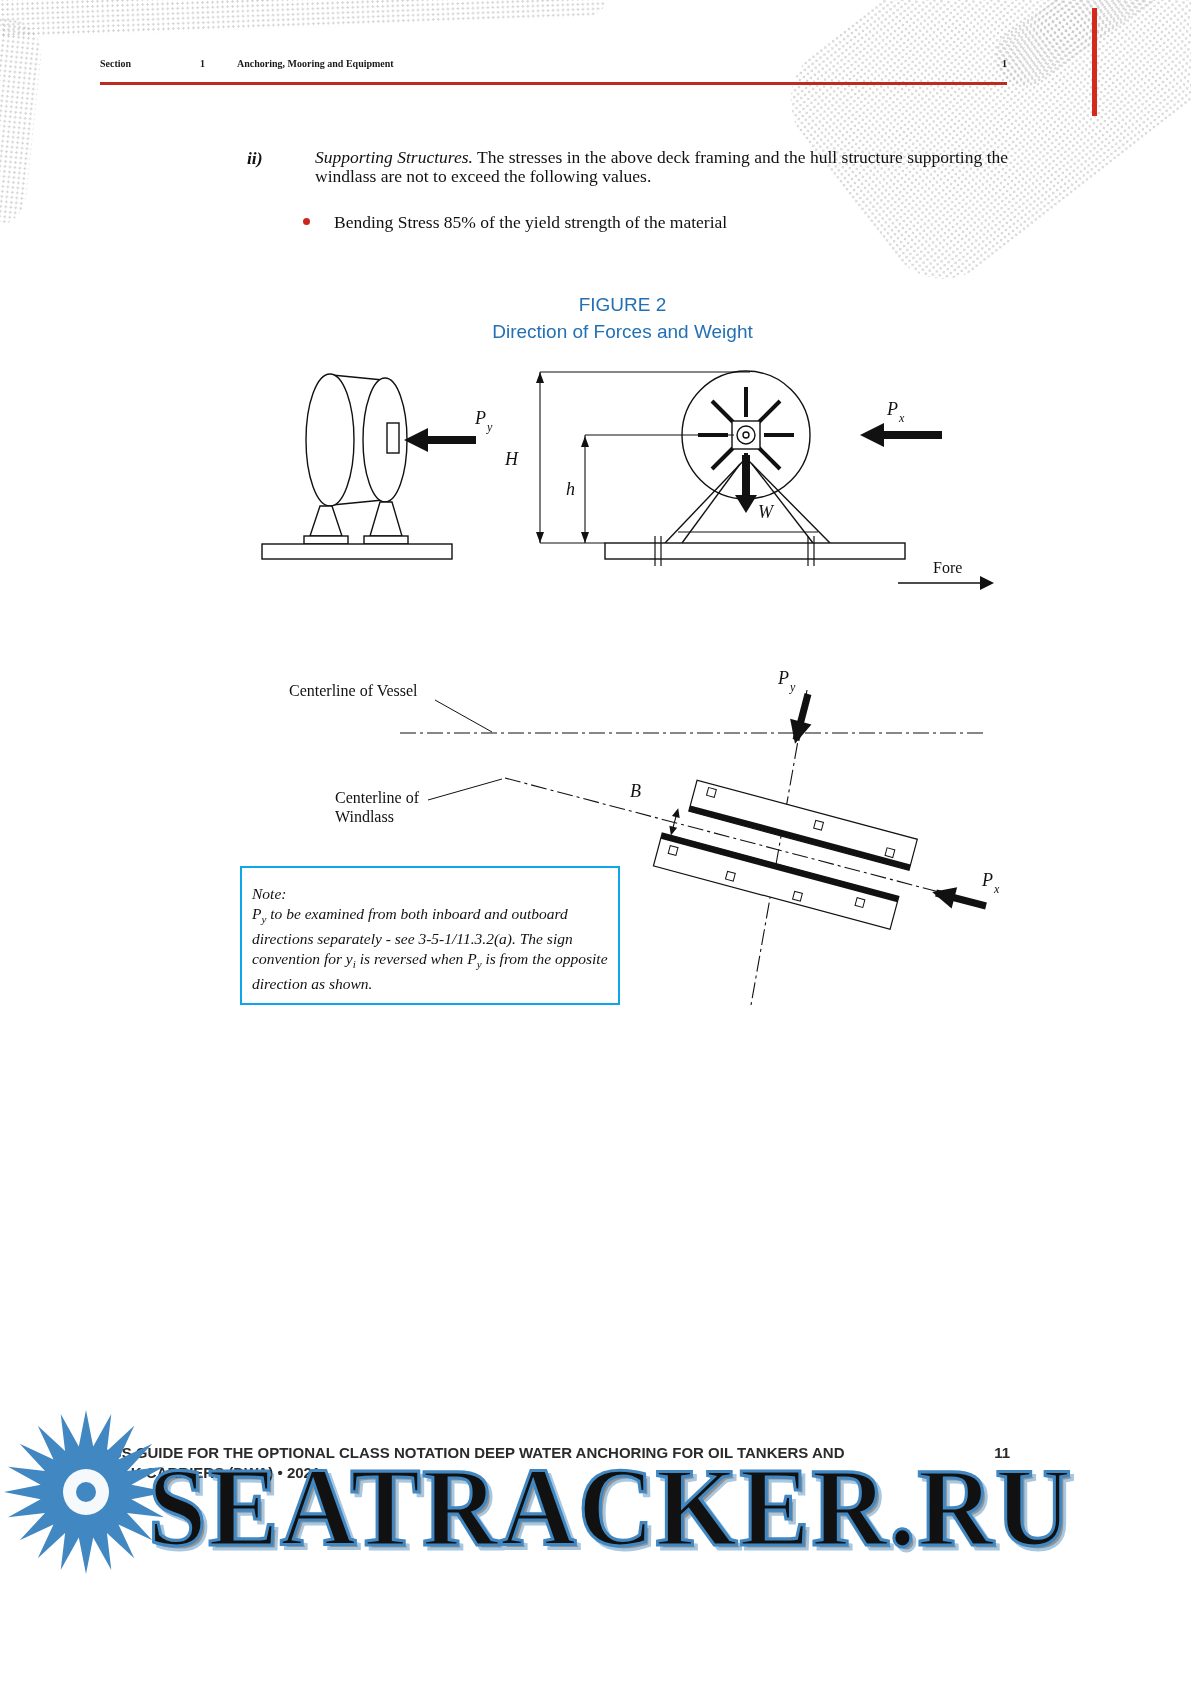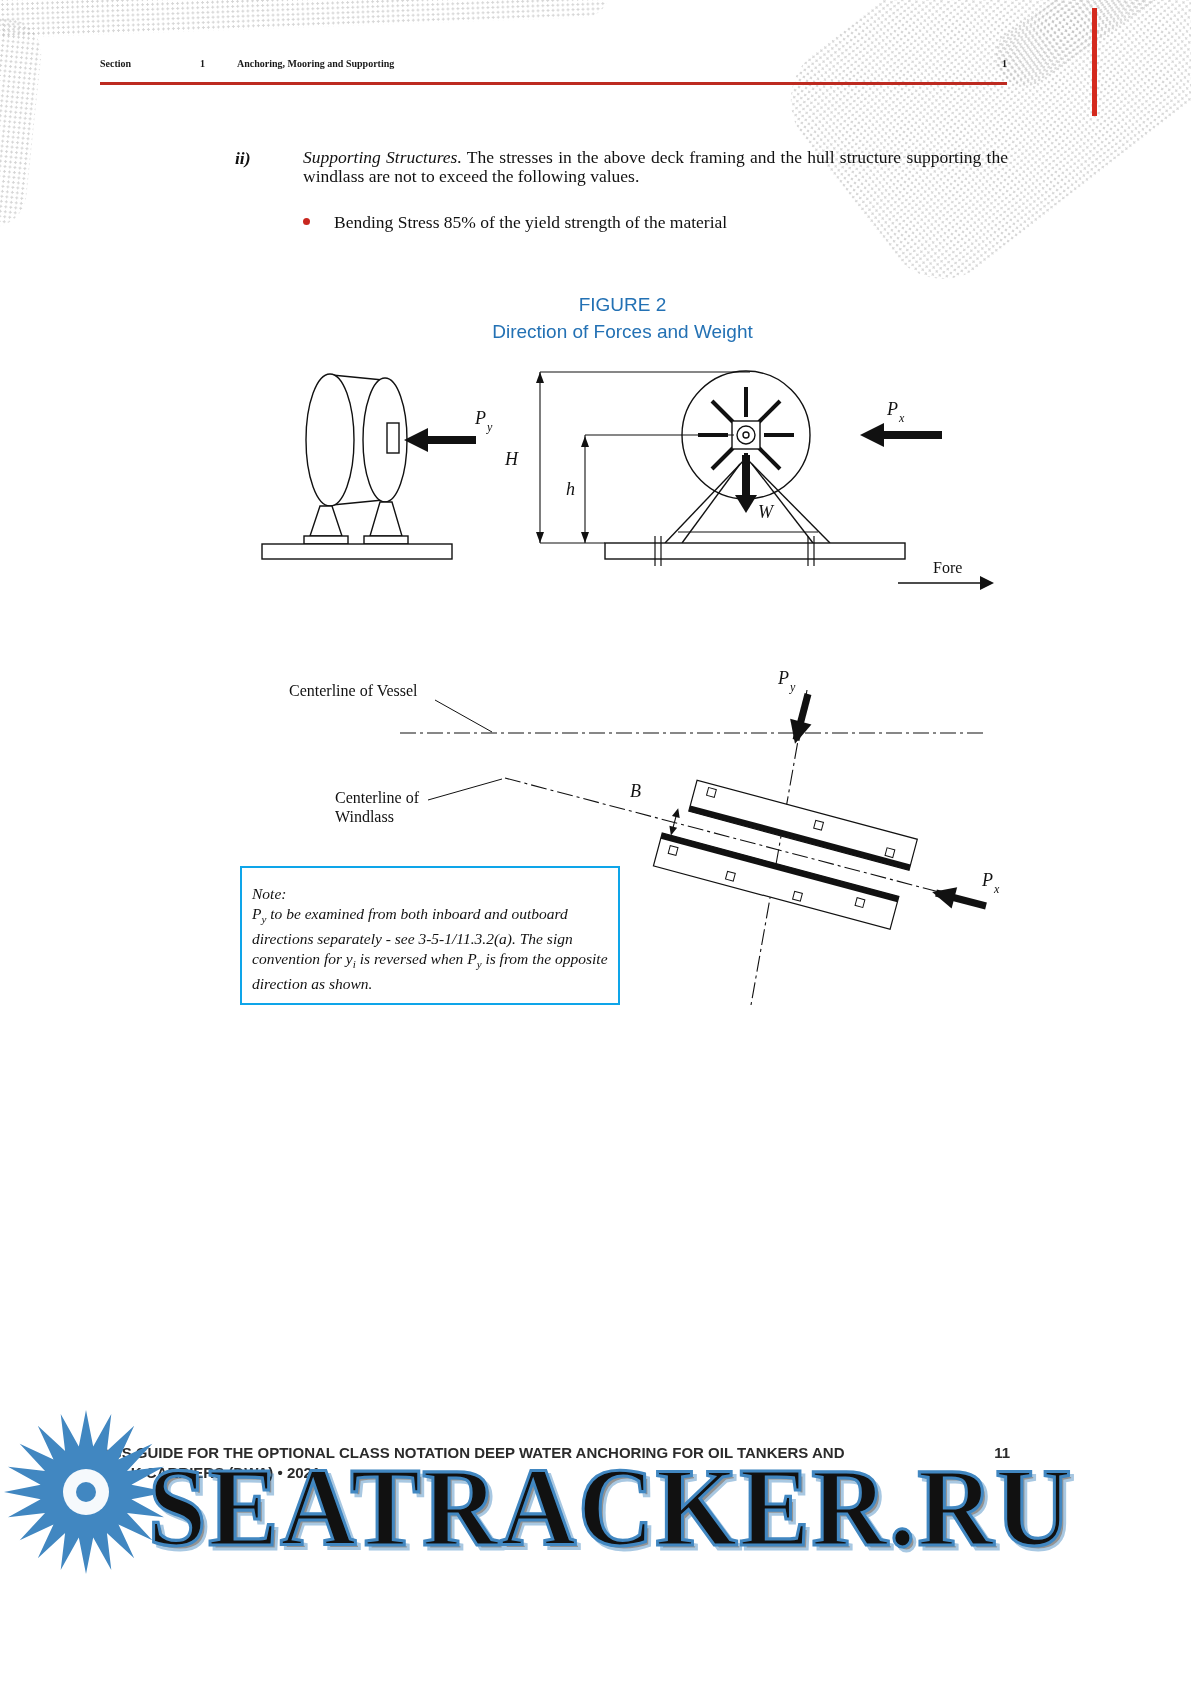--- a/index.html
+++ b/index.html
@@ -22,21 +22,21 @@
     display:flex; align-items:baseline;
     font-family:Liberation Serif, serif; font-weight:bold; font-size:10px; color:#1a1a1a;margin-top:8px;
   }
   .header .sec { width:100px; }
   .header .num { width:37px; }
   .header .ttl { flex:1; }
   .header-rule { position:absolute; left:100px; top:82px; width:907px; height:3px; z-index:3; }
 
   
   .item-row { position:absolute; left:235px; top:148px; width:773px; display:flex; z-index:3; }
-  .item-marker { width:68px; font-weight:bold; font-style:italic; font-size:17.5px; }
+  .item-marker { width:68px; font-weight:bold; font-style:italic; font-size:17.5px;margin-left:12px; }
   .item-par { flex:1; font-size:17.5px; line-height:19px; text-align:justify; }
   .item-par i { font-style:italic; }
 
   .bullets { position:absolute; left:303px; top:212px; width:705px; list-style:none; z-index:3; }
   .bullets li { display:flex; align-items:baseline; margin-bottom:11px; font-size:17.5px; }
   .bullets .dot { width:7px; height:7px; border-radius:50%; margin-right:24px; position:relative; top:-3px; flex:0 0 7px; }
 
   .figure-heading {
     position:absolute; left:235px; top:291px; width:775px; text-align:center; z-index:3;
     font-family:"Liberation Sans", sans-serif; font-weight:normal; font-size:19px; line-height:27px;
@@ -73,21 +73,21 @@
 <div class="dots" style="left:-30px;top:-28px;width:640px;height:56px;transform:rotate(-2deg);"></div>
 <div class="dots" style="left:-38px;top:18px;width:72px;height:210px;transform:rotate(6deg);"></div>
 <div class="dots" style="right:-70px;top:-80px;width:460px;height:270px;transform:rotate(-38deg);"></div>
 <div class="dots" style="right:-10px;top:-20px;width:220px;height:60px;transform:rotate(-35deg);"></div>
 
 <div class="edge-bar" style="left: 1092px; top: 8px; width: 5px; height: 108px; background: rgb(212, 42, 30);"></div>
 
 <header class="header">
   <span class="sec">Section</span>
   <span class="num">1</span>
-  <span class="ttl">Anchoring, Mooring and Supporting</span>
+  <span class="ttl">Anchoring, Mooring and Equipment</span>
   <span>1</span>
 </header>
 <div class="header-rule" style="background: rgb(189, 42, 32);"></div>
 
 <div class="item-row">
   <span class="item-marker">ii)</span>
   <p class="item-par"><i>Supporting Structures.</i><span> The stresses in the above deck framing and the hull structure supporting the windlass are not to exceed the following values.</span></p>
 </div>
 
 <ul class="bullets">

